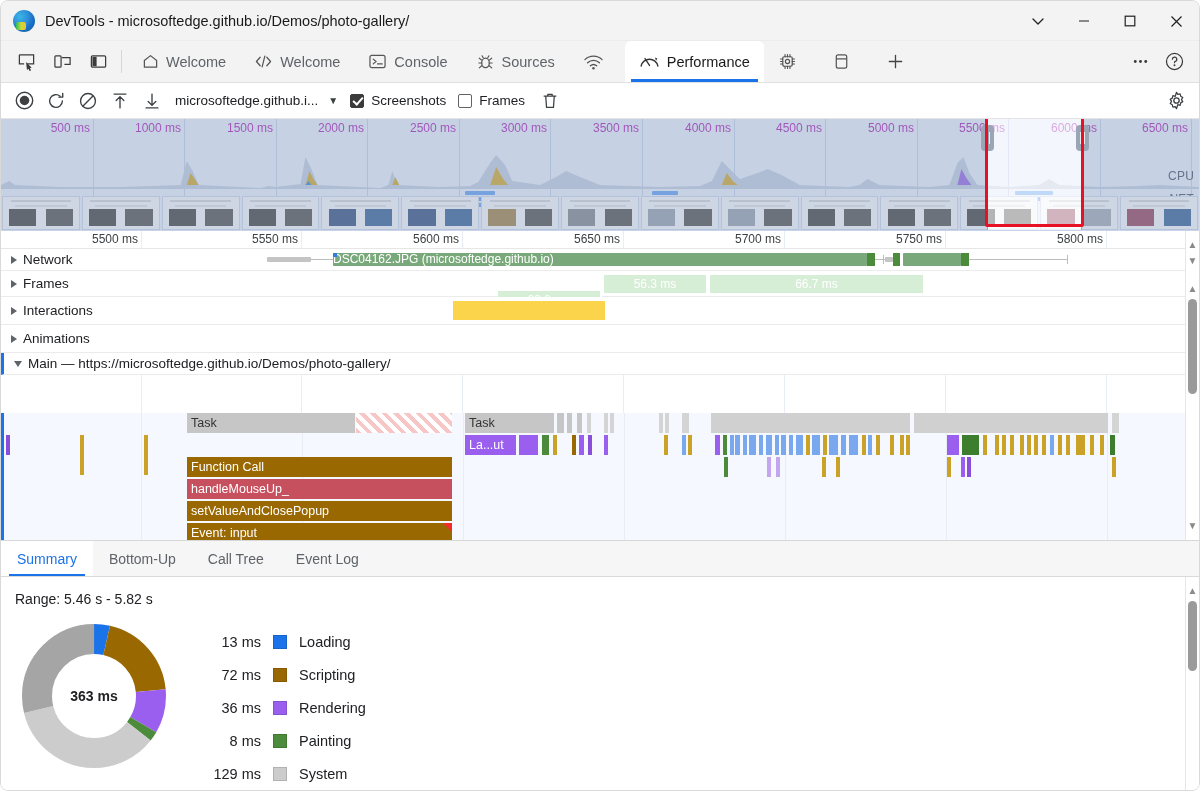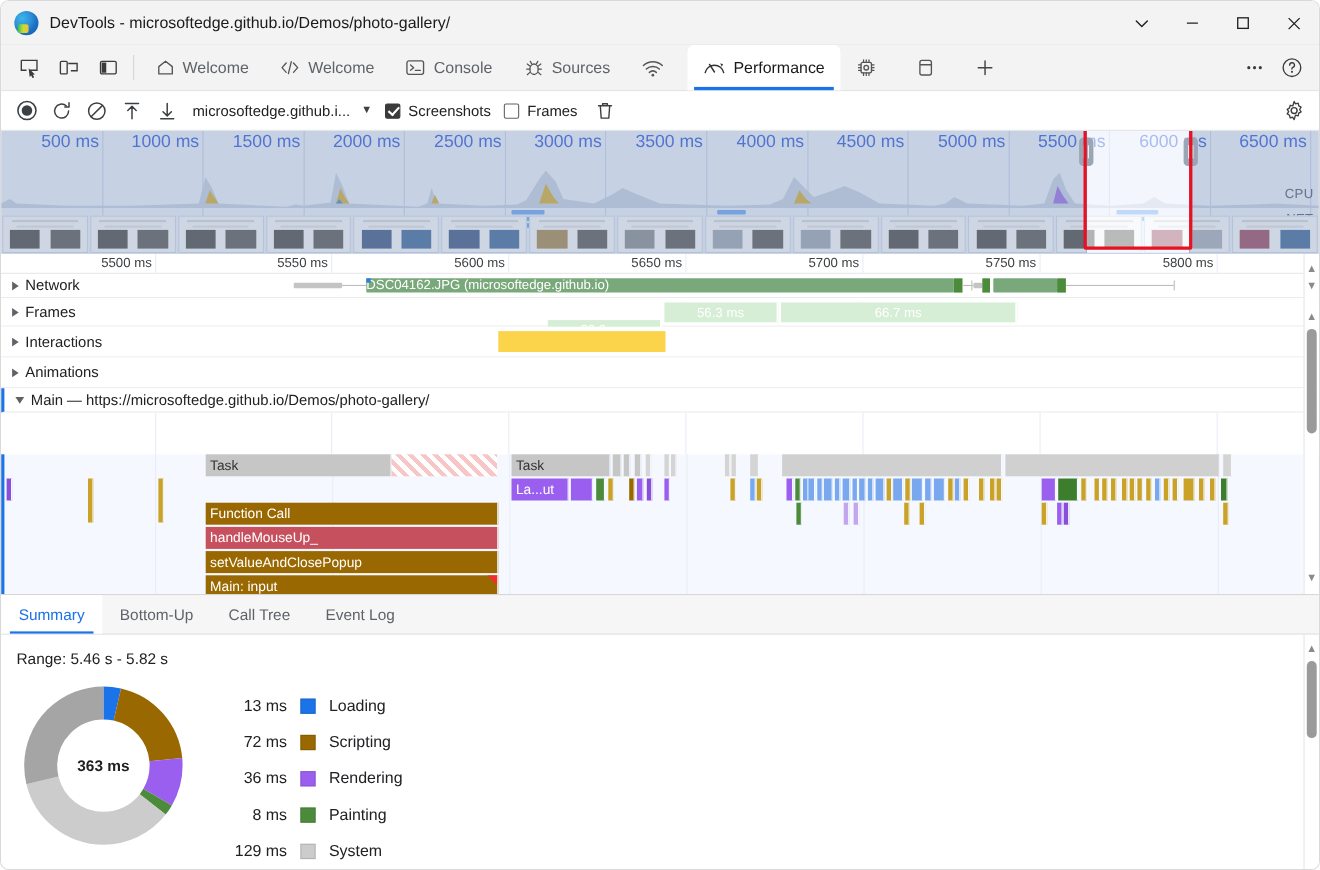--- a/index.html
+++ b/index.html
@@ -134,21 +134,21 @@
     overflow: hidden;
     border-bottom: 1px solid #c9d4e8;
   }
   .ov-ruler { position: relative; height: 22px; }
   .ov-tick {
     position: absolute; top: 0; height: 112px;
     border-left: 1px solid #b9c8e4;
   }
   .ov-tick span {
     position: absolute; right: 4px; top: 2px;
-    font-size: 16px; color: #1d4ed8; white-space: nowrap;
+    font-size: 12px; color: #a21caf; white-space: nowrap;
   }
   .ov-label {
     position: absolute; right: 5px;
     font-size: 12px; color: #3d4b63; letter-spacing: .2px;
   }
   .ov-cpu { position: absolute; left: 0; right: 0; top: 22px; height: 48px; }
   .ov-cpu svg { display: block; width: 100%; height: 100%; }
   .ov-net { position: absolute; left: 0; right: 0; top: 70px; height: 22px; }
   .netbar { position: absolute; height: 4px; background: #5b9bf0; border-radius: 1px; }
   .ov-film {
@@ -844,21 +844,21 @@
       <div class="fbar" style="left:943px; top:44px; width:5px; height:20px; background:#c9a227;"></div>
       <div class="fbar" style="left:957px; top:44px; width:4px; height:20px; background:#9a5fef;"></div>
       <div class="fbar" style="left:963px; top:44px; width:4px; height:20px; background:#8a4fd8;"></div>
       <div class="fbar" style="left:1108px; top:44px; width:3px; height:20px; background:#c9a227;"></div>
       <div class="fbar" style="left:720px; top:44px; width:2px; height:20px; background:#4b8b3b;"></div>
 
       <div class="fbar" style="left:183px; top:88px; width:266px; height:20px; background:#9a6800;">setValueAndClosePopup</div>
 
       <div class="fbar" style="left:183px; top:66px; width:266px; height:20px; background:#c7505f;">handleMouseUp_</div>
 
-      <div class="fbar warn" style="left:183px; top:110px; width:266px; height:20px; background:#9a6800;">Main: input</div>
+      <div class="fbar warn" style="left:183px; top:110px; width:266px; height:20px; background:#9a6800;">Event: input</div>
 
     </div>
 
     <div class="vscroll">
       <div class="sarrow" style="margin-top:6px">▲</div>
       <div class="sarrow">▼</div>
       <div class="sarrow" style="margin-top:12px">▲</div>
       <div class="sthumb" style="height:95px"></div>
       <div class="sarrow" style="margin-top:auto; margin-bottom:6px">▼</div>
     </div>

